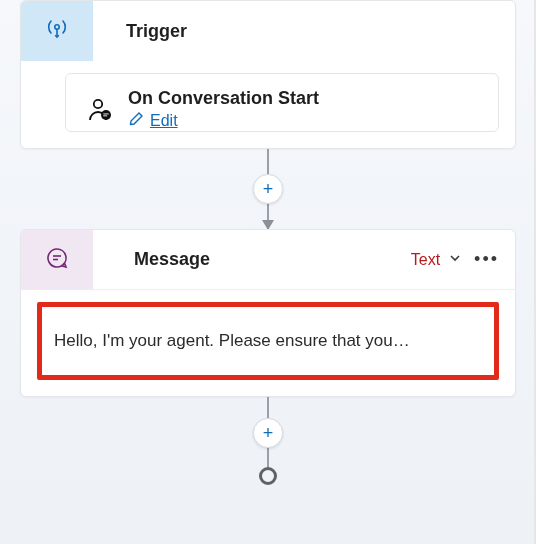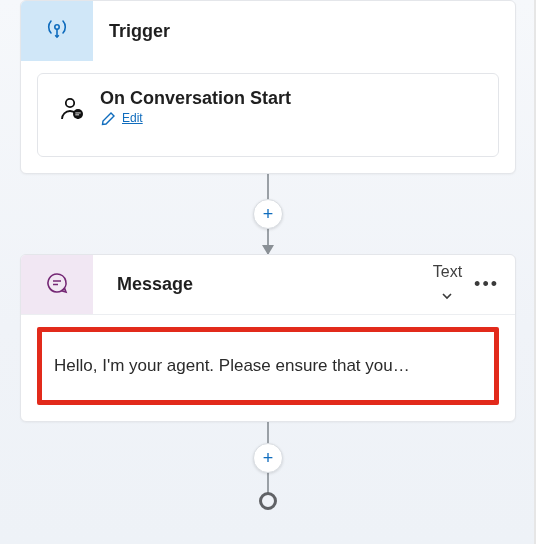--- a/index.html
+++ b/index.html
@@ -45,32 +45,33 @@
     align-items: center;
     justify-content: center;
     flex: 0 0 72px;
   }
   .trigger-icon-cell { background: #d0e7f8; }
   .message-icon-cell { background: #f1e7f3; }
   .node-title {
     font-size: 18px;
     font-weight: 600;
     color: #1f1f1f;
-    padding-left: 16px;
+    padding-left: 33px;
     flex: 1;
   }
   .node-body {
     padding: 12px 16px 16px 16px;
   }
   .sub-card {
     border: 1px solid #e3e5e9;
     border-radius: 6px;
-    padding: 14px 14px 26px 14px;
-    display: flex;
-    align-items: center;
+    padding: 14px 14px 0 14px;
+    display: flex;
+    align-items: center;
+    margin-left: 28px;
   }
   .sub-card .sub-icon {
     width: 40px;
     flex: 0 0 40px;
     display: flex;
     align-items: center;
     justify-content: center;
   }
   .sub-card .sub-text {
     display: flex;
@@ -78,23 +79,24 @@
     gap: 2px;
     padding-left: 8px;
   }
   .sub-title {
     font-size: 18px;
     font-weight: 600;
     color: #1f1f1f;
   }
   .edit-link {
     display: inline-flex;
+    align-items: center;
     gap: 6px;
     color: #0f6cbd;
-    font-size: 12px;
+    font-size: 16px;
     text-decoration: none;
     cursor: pointer;
     width: fit-content;
   }
   .edit-link .link-text { text-decoration: underline; }
 
   .connector {
     position: relative;
     height: 80px;
     margin: 0 auto;
@@ -158,23 +160,22 @@
     border-bottom: 1px solid #eceef1;
     padding-right: 12px;
     gap: 8px;
     justify-content: center;
   }
   .type-selector {
     display: inline-flex;
     align-items: center;
     gap: 8px;
     font-size: 16px;
-    color: #404040;
-    cursor: pointer;
-    flex-direction: column;
+    color: #b91c1c;
+    cursor: pointer;
   }
   .more-btn {
     font-size: 18px;
     letter-spacing: 2px;
     color: #3b3b3b;
     cursor: pointer;
     padding: 4px 4px;
     user-select: none;
   }
   .message-body {

